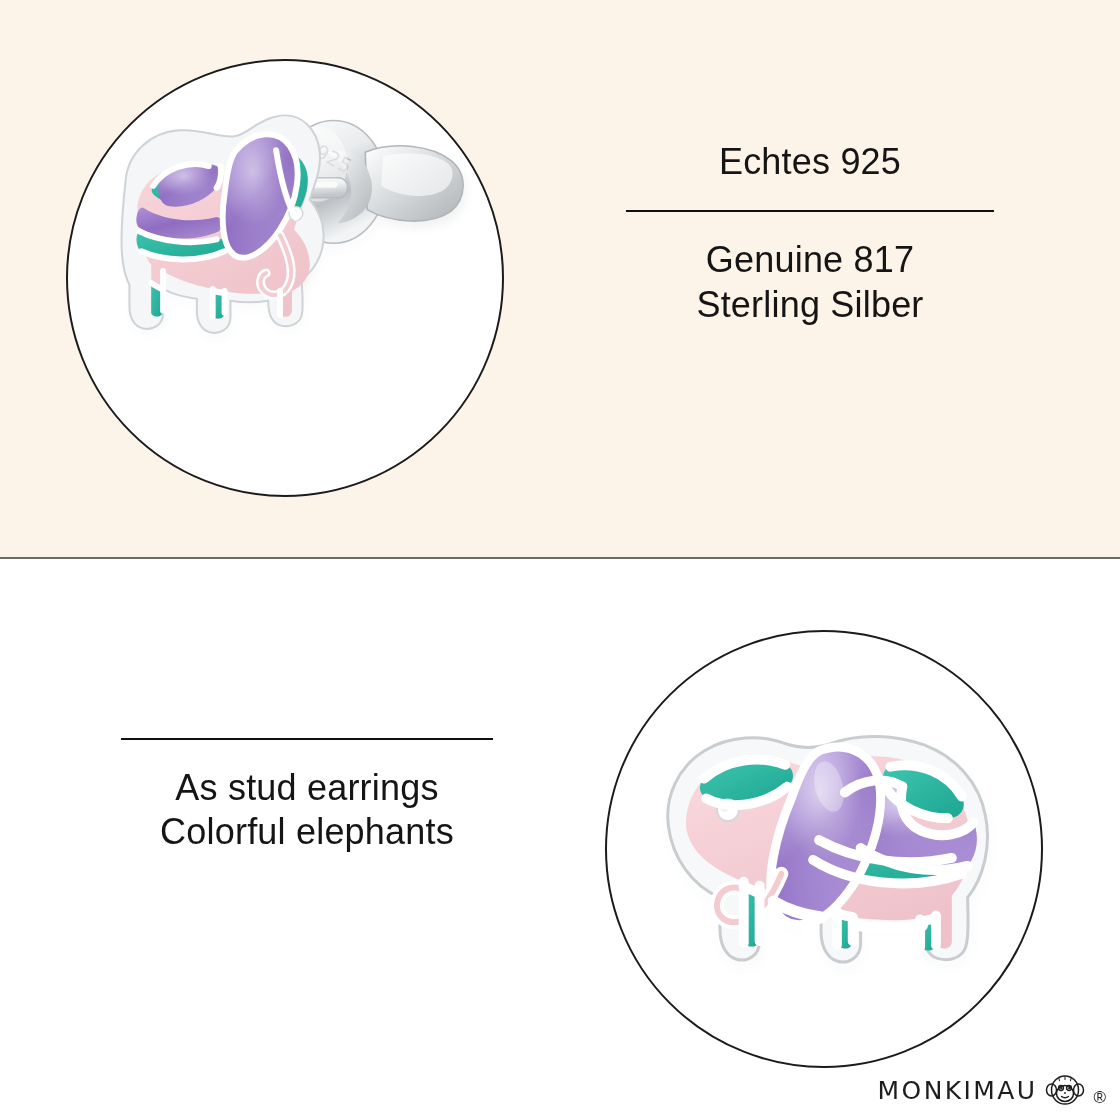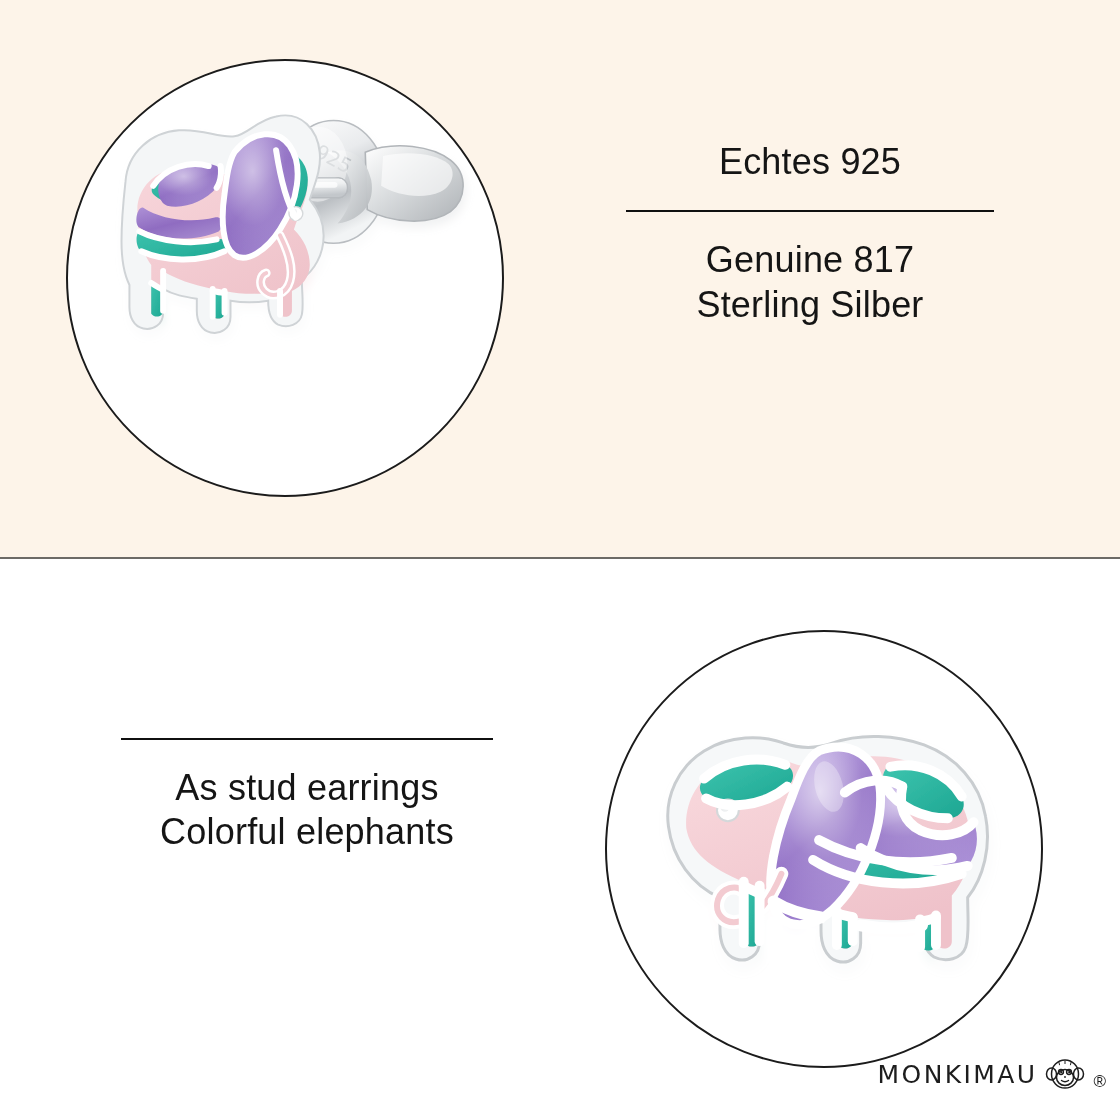--- a/index.html
+++ b/index.html
@@ -44,21 +44,21 @@
   }
 
   #text-top{left:610px;top:140px;width:400px;}
   #text-top .rule{width:368px;}
 
   #text-bottom{left:112px;top:712px;width:390px;}
   #text-bottom .rule{width:372px;}
 
   
   #brand-logo{
-    position:absolute;right:14px;bottom:28px;
+    position:absolute;right:14px;bottom:12px;
     display:flex;align-items:center;gap:8px;
   }
   #brand-wordmark{
     font-size:25px;letter-spacing:2.4px;color:#1d1d1d;
     font-weight:400;font-family:"DejaVu Sans", sans-serif;
   }
   #brand-monkey{width:40px;height:36px;display:block;}
   #brand-registered{
     font-size:17px;color:#1d1d1d;line-height:1;align-self:flex-end;
     margin-bottom:2px;

